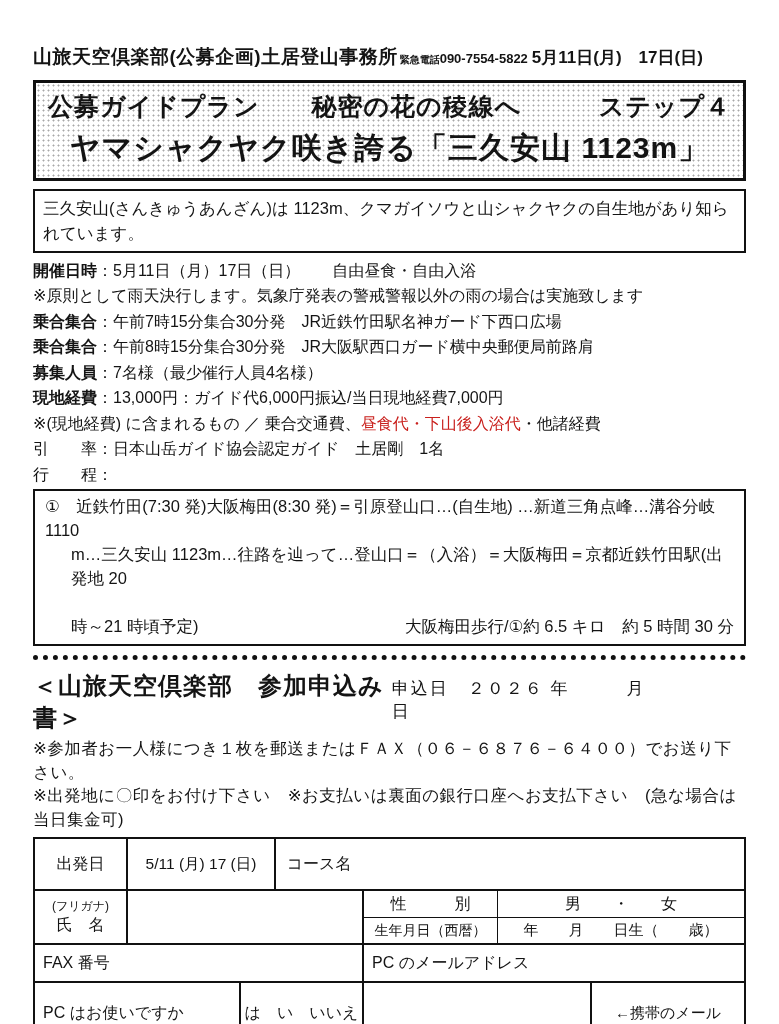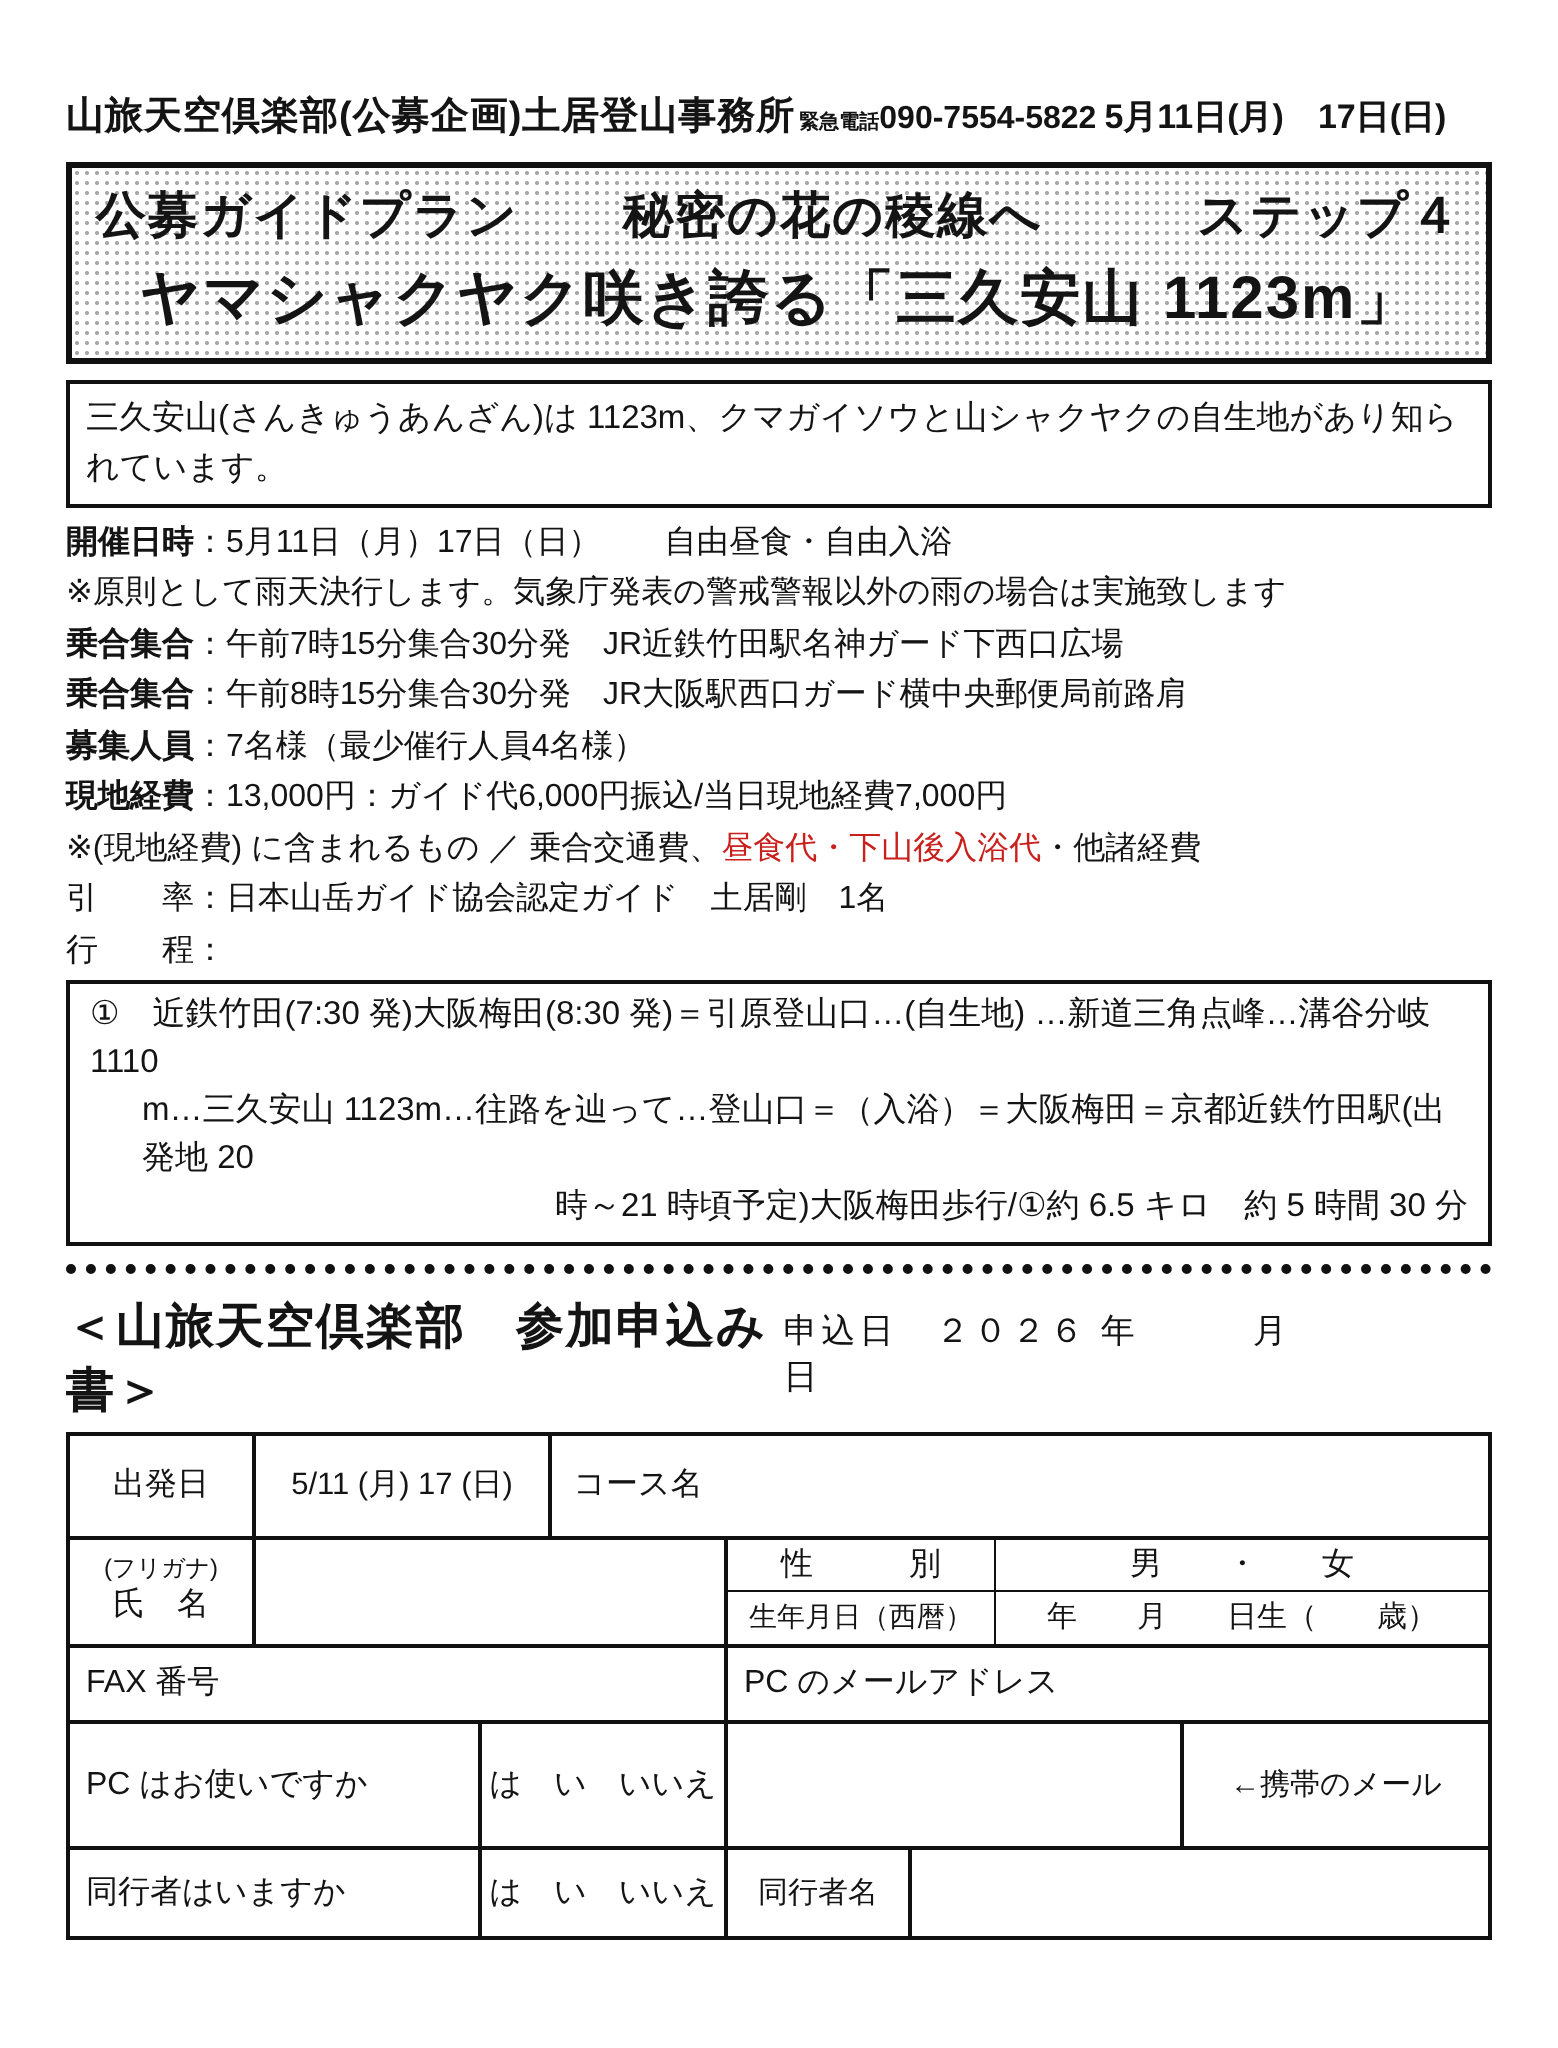--- a/index.html
+++ b/index.html
@@ -5,21 +5,21 @@
   * { box-sizing: border-box; margin: 0; padding: 0; }
   html,body { background:#ffffff; }
   body { font-family: "Liberation Sans", "DejaVu Sans", sans-serif; color:#141414; }
   .page { position:relative; width:779px; height:1024px; background:#fff; overflow:hidden;
           padding:24px 33px 0 33px; }
 
   
   .hdr { display:flex; align-items:baseline; white-space:nowrap; margin-bottom:10px; }
   .hdr-org   { font-size:19px; font-weight:600; letter-spacing:0.5px; }
   .hdr-plbl  { font-size:10px; font-weight:600; margin-left:2px; }
-  .hdr-phone { font-size:16px; font-weight:600;margin-top:27px; }
+  .hdr-phone { font-size:13px; font-weight:600;margin-top:27px; }
   .hdr-dates { font-size:17px; font-weight:600; margin-left:4px; }
 
   
   .titlebox { border:3px solid #111; padding:7px 12px 9px 12px;
               background-color:#fff;
               background-image: radial-gradient(circle, #a8a8a8 0.8px, transparent 1.2px);
               background-size:5px 5px; }
   .titlebox .l1 { display:flex; justify-content:space-between; align-items:baseline;
                   font-size:25px; font-weight:600; letter-spacing:1px;gap:32px; }
   .titlebox .l2 { text-align:center; font-size:30px; font-weight:700; letter-spacing:1px; margin-top:5px; }
@@ -30,21 +30,21 @@
 
   
   .info { margin-top:5px; font-size:16px; line-height:25.5px; white-space:nowrap; }
   .info b { font-weight:700; }
   .red { color:#c9201d; }
 
   
   .itin { border:2px solid #111; margin-top:2px; padding:4px 10px 5px 10px;
           font-size:16.5px; line-height:1.45; }
   .itin .cont { padding-left:26px; }
-  .itin .last { display:flex; justify-content:flex-end; padding-left:26px; }
+  .itin .last { display:flex; justify-content:space-between; padding-left:26px;margin-top:24px; }
 
   .dotsep { margin-top:9px; border-top:5px dotted #111; height:0; }
 
   
   .applyhdr { display:flex; align-items:baseline; margin-top:10px; }
   .applyhdr .atitle { font-size:24px; font-weight:700; letter-spacing:1px; }
   .applyhdr .adate  { font-size:17px; margin-left:auto; margin-right:42px; letter-spacing:2px; }
   .applynotes { font-size:16.5px; line-height:1.45; margin-top:3px; letter-spacing:0.5px; }
 
   
@@ -128,20 +128,24 @@
       <span>大阪梅田歩行/①約 6.5 キロ　約 5 時間 30 分</span>
     </div>
   </div>
 
   <div class="dotsep"></div>
 
   <div class="applyhdr">
     <span class="atitle">＜山旅天空倶楽部　参加申込み書＞</span>
     <span class="adate">申込日　２０２６ 年　　　月　　　　日</span>
   </div>
+  <div class="applynotes">
+    <div>※参加者お一人様につき１枚を郵送またはＦＡＸ（０６－６８７６－６４００）でお送り下さい。</div>
+    <div>※出発地に〇印をお付け下さい　※お支払いは裏面の銀行口座へお支払下さい　(急な場合は当日集金可)</div>
+  </div>
 
   <div class="ftable">
 
     <div class="trow r1">
       <div class="cell c1">出発日</div>
       <div class="cell c2">5/11 (月) 17 (日)</div>
       <div class="cell c3">コース名</div>
     </div>
 
     <div class="trow r2">

